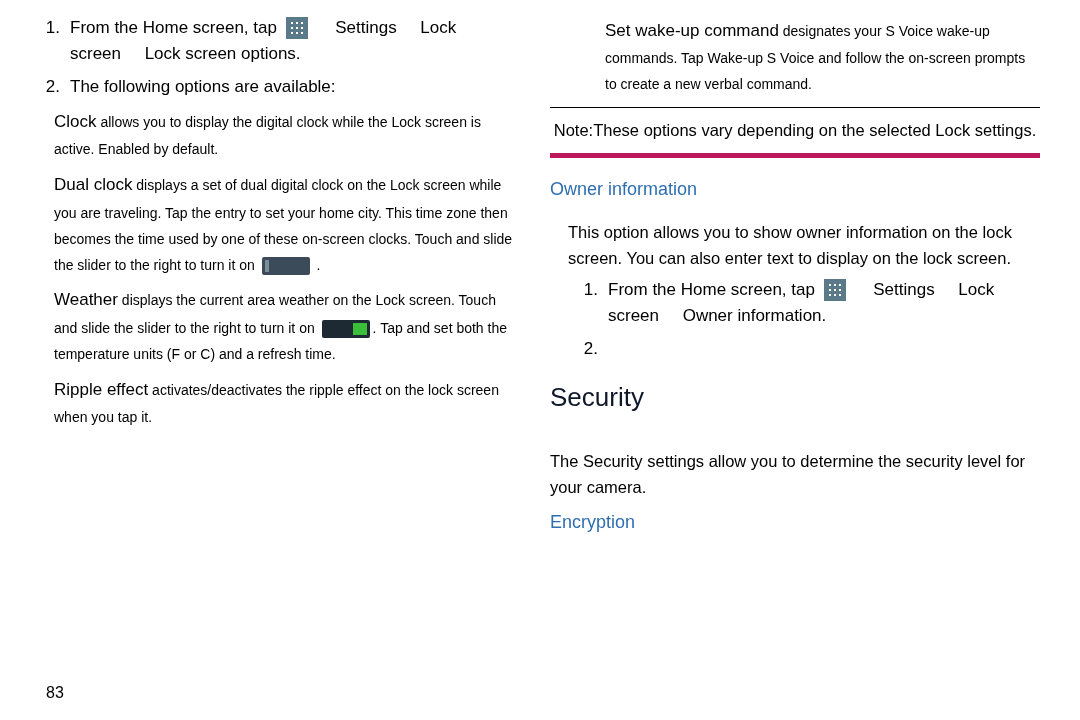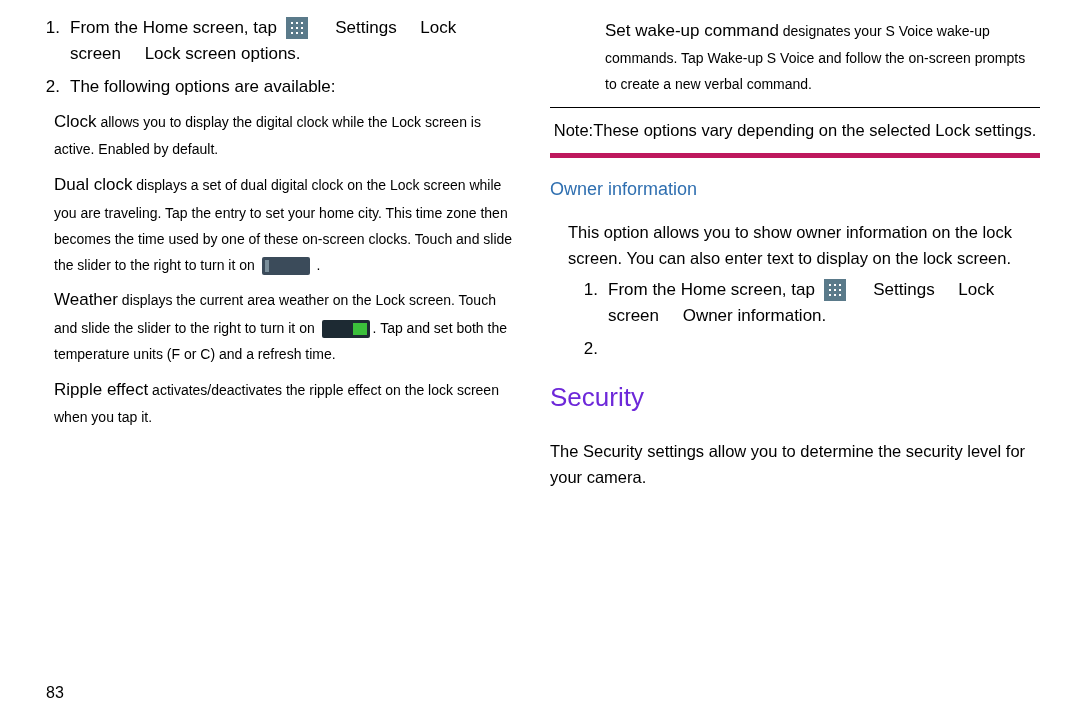--- a/index.html
+++ b/index.html
@@ -106,24 +106,24 @@
   }
   .note-text { font-size: 16.5px; line-height:1.5; padding-left:0; }
   .note-label { }
   .sub-heading {
     color: #2f6fb0;
     font-size: 18px;
     font-weight: 400;
     margin: 6px 0 4px 0;
   }
   .heading {
-    color: #6d28d9;
+    color: #0f172a;
     font-size: 26px;
     font-weight: 400;
-    margin: 14px 0 10px 0;
+    margin: 14px 0 20px 0;
   }
   .body-text {
     font-size: 16.5px;
     line-height: 1.55;
     margin: 16px 0 6px 18px;
   }
   .page-num {
     position: absolute;
     left: 46px;
     bottom: 18px;
@@ -209,17 +209,18 @@
       </span>
     </div>
 
     <div class="step" style="padding-left:18px;">
       <span class="step-num">2.</span>
     </div>
 
     <div class="heading">Security</div>
     <div class="body-text" style="margin-left:0;">The Security settings allow you to determine the security level for your camera.</div>
 
+    <div class="sub-heading">Encryption</div>
 
   </div>
 
   <div class="page-num">83</div>
 </div>
 
 </body></html>

